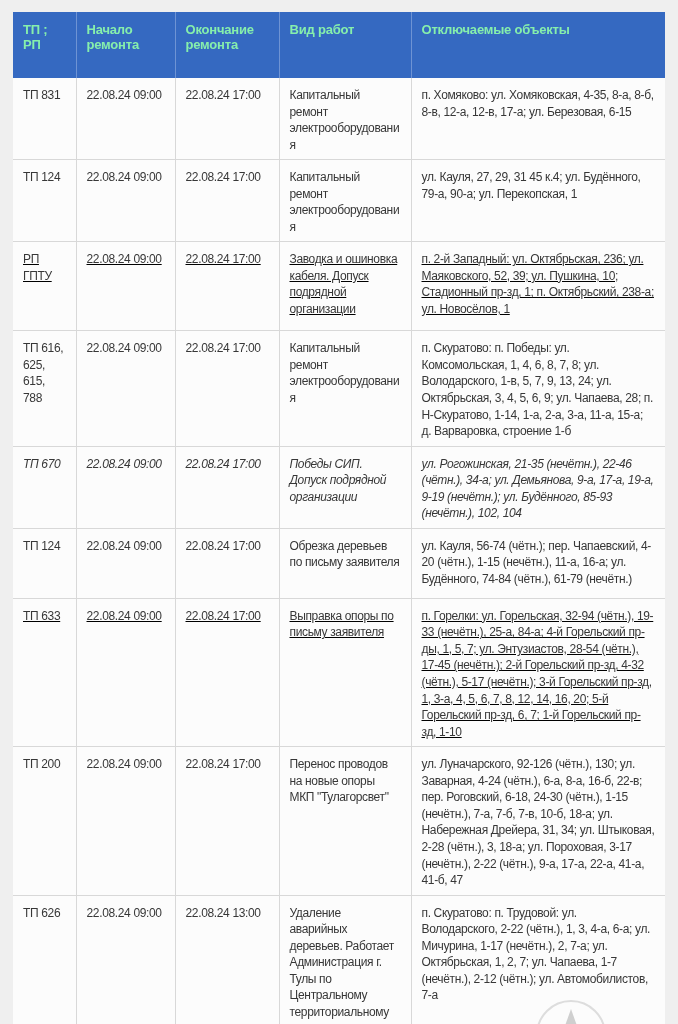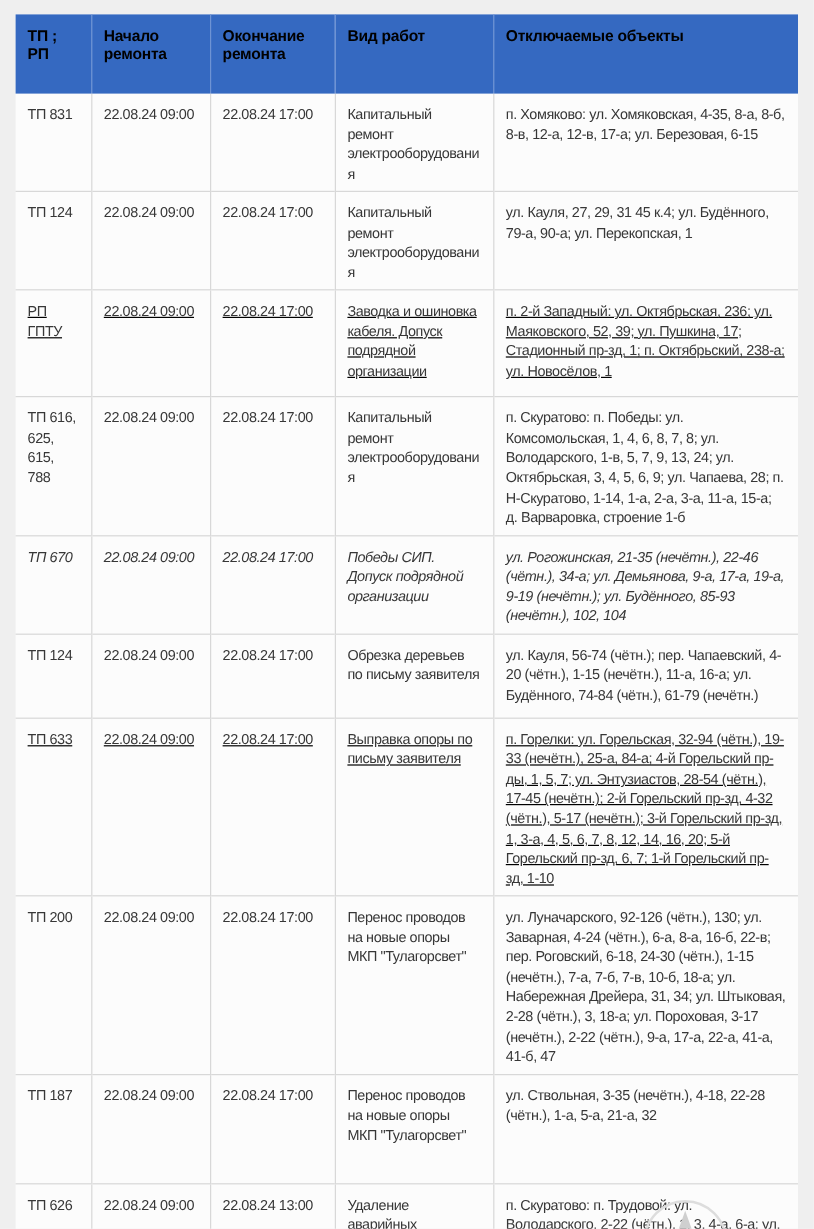--- a/index.html
+++ b/index.html
@@ -22,21 +22,21 @@
     background: #fcfcfc;
   }
   .outage-table col.c1 { width: 63px; }
   .outage-table col.c2 { width: 99px; }
   .outage-table col.c3 { width: 104px; }
   .outage-table col.c4 { width: 132px; }
   .outage-table col.c5 { width: 254px; }
 
   .outage-table thead th {
     background: #3569c1;
-    color: #000000;
+    color: #86efac;
     font-size: 13px;
     font-weight: bold;
     text-align: left;
     vertical-align: top;
     padding: 10px 8px 26px 10px;
     border-left: 1px solid #6e93d4;
     letter-spacing: -0.2px;
     height: 50px;
     box-sizing: border-box;
   }
@@ -129,21 +129,21 @@
     <td>22.08.24 17:00</td>
     <td>Капитальный ремонт электрооборудования</td>
     <td>ул. Кауля, 27, 29, 31 45 к.4; ул. Будённого, 79-а, 90-а; ул. Перекопская, 1</td>
   </tr>
 
   <tr>
     <td>РП ГПТУ</td>
     <td>22.08.24 09:00</td>
     <td>22.08.24 17:00</td>
     <td>Заводка и ошиновка кабеля. Допуск подрядной организации</td>
-    <td>п. 2-й Западный: ул. Октябрьская, 236; ул. Маяковского, 52, 39; ул. Пушкина, 17; Стадионный пр-зд, 1; п. Октябрьский, 238-а; ул. Новосёлов, 1</td>
+    <td>п. 2-й Западный: ул. Октябрьская, 236; ул. Маяковского, 52, 39; ул. Пушкина, 10; Стадионный пр-зд, 1; п. Октябрьский, 238-а; ул. Новосёлов, 1</td>
   </tr>
 
   <tr>
     <td>ТП 616, 625, 615, 788</td>
     <td>22.08.24 09:00</td>
     <td>22.08.24 17:00</td>
     <td>Капитальный ремонт электрооборудования</td>
     <td>п. Скуратово: п. Победы: ул. Комсомольская, 1, 4, 6, 8, 7, 8; ул. Володарского, 1-в, 5, 7, 9, 13, 24; ул. Октябрьская, 3, 4, 5, 6, 9; ул. Чапаева, 28; п. Н-Скуратово, 1-14, 1-а, 2-а, 3-а, 11-а, 15-а; д. Варваровка, строение 1-б</td>
   </tr>
 
@@ -172,27 +172,20 @@
   </tr>
 
   <tr>
     <td>ТП 200</td>
     <td>22.08.24 09:00</td>
     <td>22.08.24 17:00</td>
     <td>Перенос проводов на новые опоры МКП "Тулагорсвет"</td>
     <td>ул. Луначарского, 92-126 (чётн.), 130; ул. Заварная, 4-24 (чётн.), 6-а, 8-а, 16-б, 22-в; пер. Роговский, 6-18, 24-30 (чётн.), 1-15 (нечётн.), 7-а, 7-б, 7-в, 10-б, 18-а; ул. Набережная Дрейера, 31, 34; ул. Штыковая, 2-28 (чётн.), 3, 18-а; ул. Пороховая, 3-17 (нечётн.), 2-22 (чётн.), 9-а, 17-а, 22-а, 41-а, 41-б, 47</td>
   </tr>
 
-  <tr>
-    <td>ТП 187</td>
-    <td>22.08.24 09:00</td>
-    <td>22.08.24 17:00</td>
-    <td>Перенос проводов на новые опоры МКП "Тулагорсвет"</td>
-    <td>ул. Ствольная, 3-35 (нечётн.), 4-18, 22-28 (чётн.), 1-а, 5-а, 21-а, 32</td>
-  </tr>
 
   <tr>
     <td>ТП 626</td>
     <td>22.08.24 09:00</td>
     <td>22.08.24 13:00</td>
     <td>Удаление аварийных деревьев. Работает Администрация г. Тулы по Центральному территориальному округу</td>
     <td>п. Скуратово: п. Трудовой: ул. Володарского, 2-22 (чётн.), 1, 3, 4-а, 6-а; ул. Мичурина, 1-17 (нечётн.), 2, 7-а; ул. Октябрьская, 1, 2, 7; ул. Чапаева, 1-7 (нечётн.), 2-12 (чётн.); ул. Автомобилистов, 7-а</td>
   </tr>
 </tbody>
 </table>

